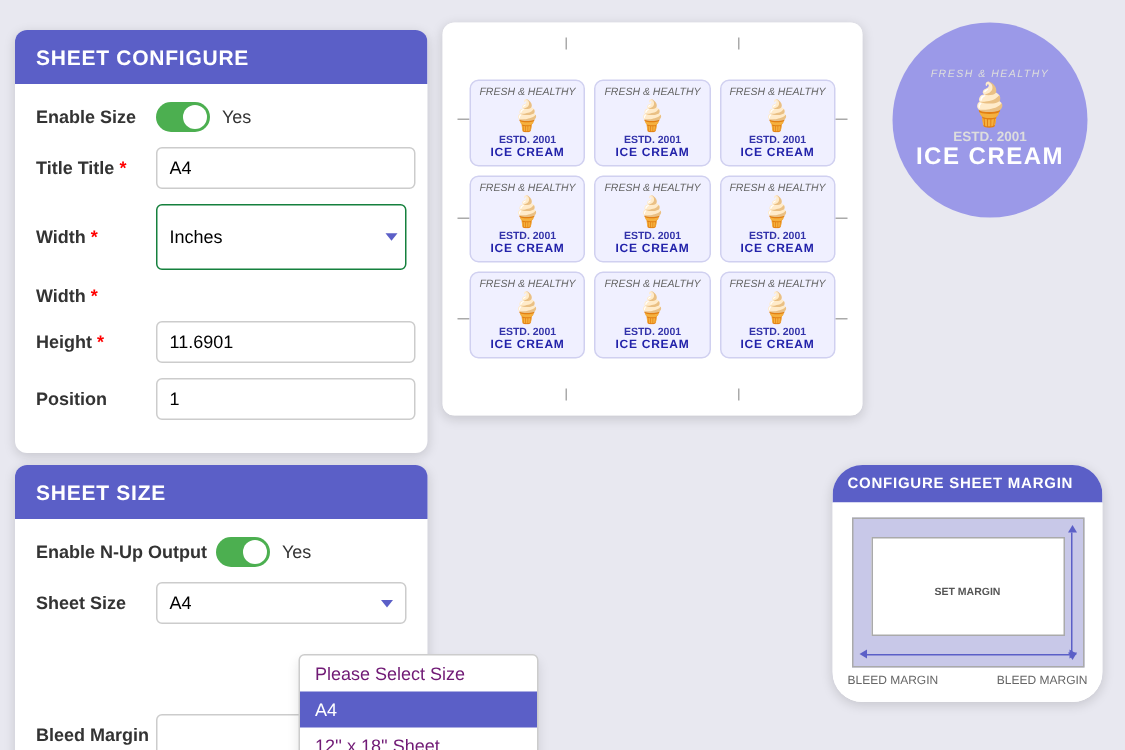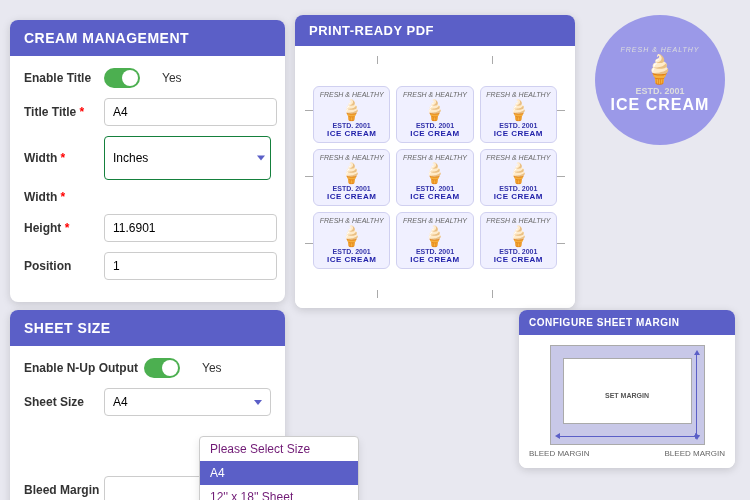--- a/index.html
+++ b/index.html
@@ -54,21 +54,21 @@
       flex: 1;
       border: 1px solid #ccc;
       border-radius: 4px;
       padding: 4px 8px;
       font-size: 12px;
       height: 28px;
     }
     .toggle-container {
       display: flex;
       align-items: center;
-      gap: 22px;
+      gap: 8px;
     }
     .toggle {
       width: 36px;
       height: 20px;
       background: #4CAF50;
       border-radius: 10px;
       position: relative;
       cursor: pointer;
     }
     .toggle::after {
@@ -211,23 +211,23 @@
     .dropdown-item.selected {
       background: #5b5fc7;
       color: white;
     }
 
     
     .margin-panel {
       position: absolute;
       top: 310px;
       right: 15px;
-      width: 216px;
-      background: white;
-      border-radius: 8px;
+      width: 180px;
+      background: white;
+      border-radius: 20px;
       box-shadow: 0 2px 8px rgba(0,0,0,0.15);
       overflow: hidden;
     }
     .margin-header {
       background: #5b5fc7;
       color: white;
       font-size: 10px;
       font-weight: bold;
       padding: 7px 10px;
       letter-spacing: 0.5px;
@@ -316,26 +316,26 @@
     .margin-label-text {
       font-size: 8px;
       color: #666;
     }
   </style>
 </head>
 <body>
 
 <div class="sheet-management">
   <div class="panel-header">
-    <span>CREAM MANAGEMENT</span>
+    <span>SHEET CONFIGURE</span>
   </div>
   <div class="panel-body">
 
     <div class="form-row">
-      <span class="form-label">Enable Title</span>
+      <span class="form-label">Enable Size</span>
       <div class="toggle-container">
         <div class="toggle"></div>
         <span class="toggle-label">Yes</span>
       </div>
     </div>
 
     <div class="form-row">
       <span class="form-label">
         <span>Title Title</span>
         <span class="required-star"> *</span>
@@ -374,23 +374,20 @@
     </div>
 
     <div class="form-row">
       <span class="form-label">Position</span>
       <input class="form-control" type="text" value="1" style="">
     </div>
   </div>
 </div>
 
 <div class="print-pdf-panel">
-  <div class="pdf-header">
-    <span>PRINT-READY PDF</span>
-  </div>
   <div class="pdf-body">
 
     <div style="display:flex; justify-content:space-around; padding: 0 15px 3px;">
       <div style="width:1px;height:8px;background:#aaa;"></div>
       <div style="width:1px;height:8px;background:#aaa;"></div>
     </div>
 
     <div style="display:flex; align-items:center;">
       <div style="display:flex;flex-direction:column;justify-content:space-around;height:220px;padding:10px 0;">
         <div style="width:8px;height:1px;background:#aaa;"></div>

